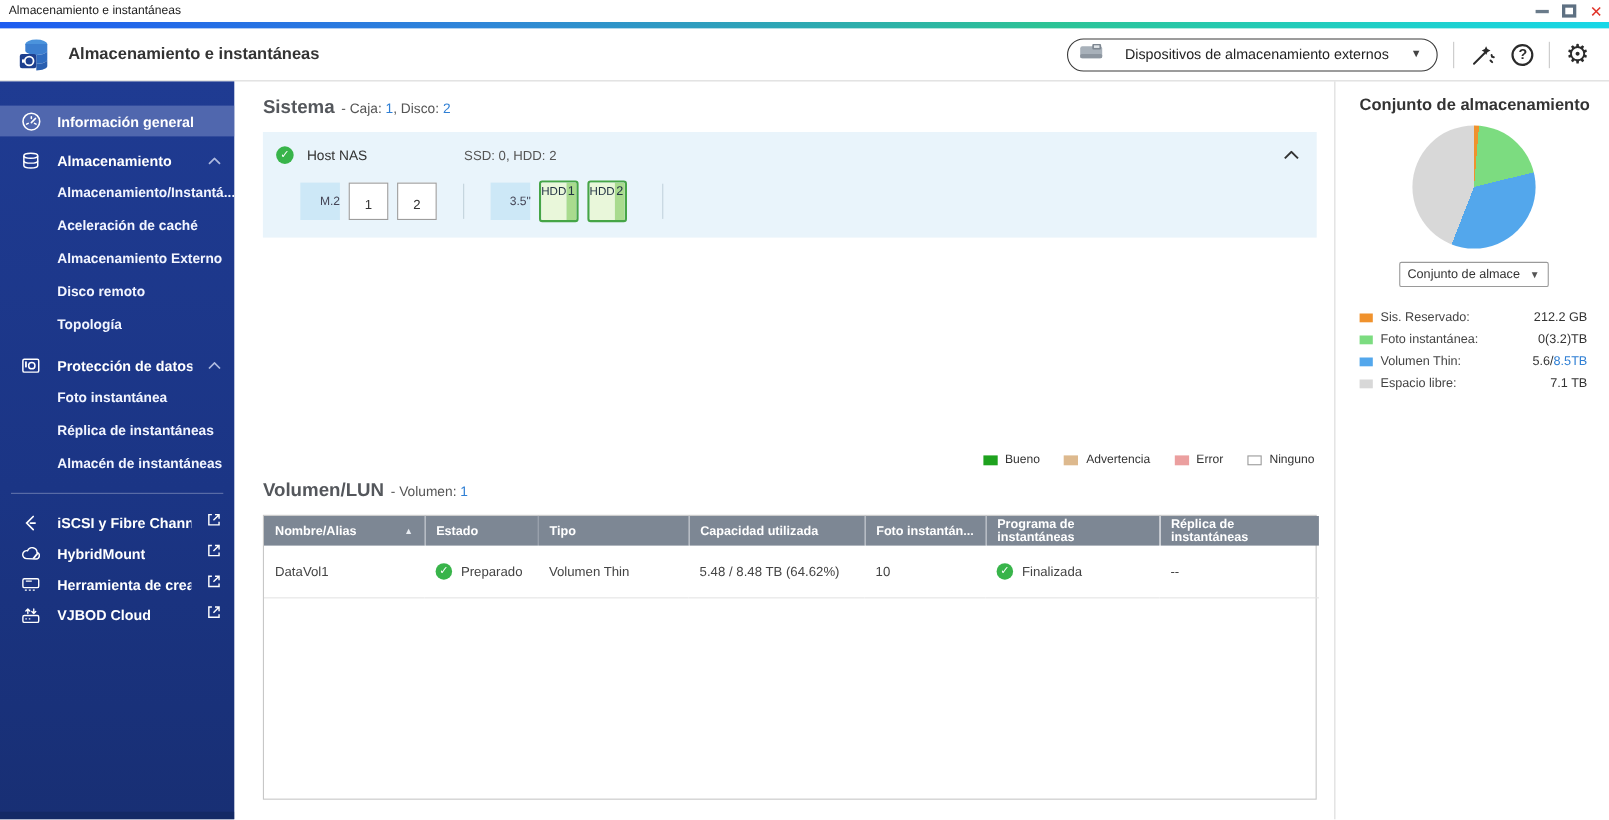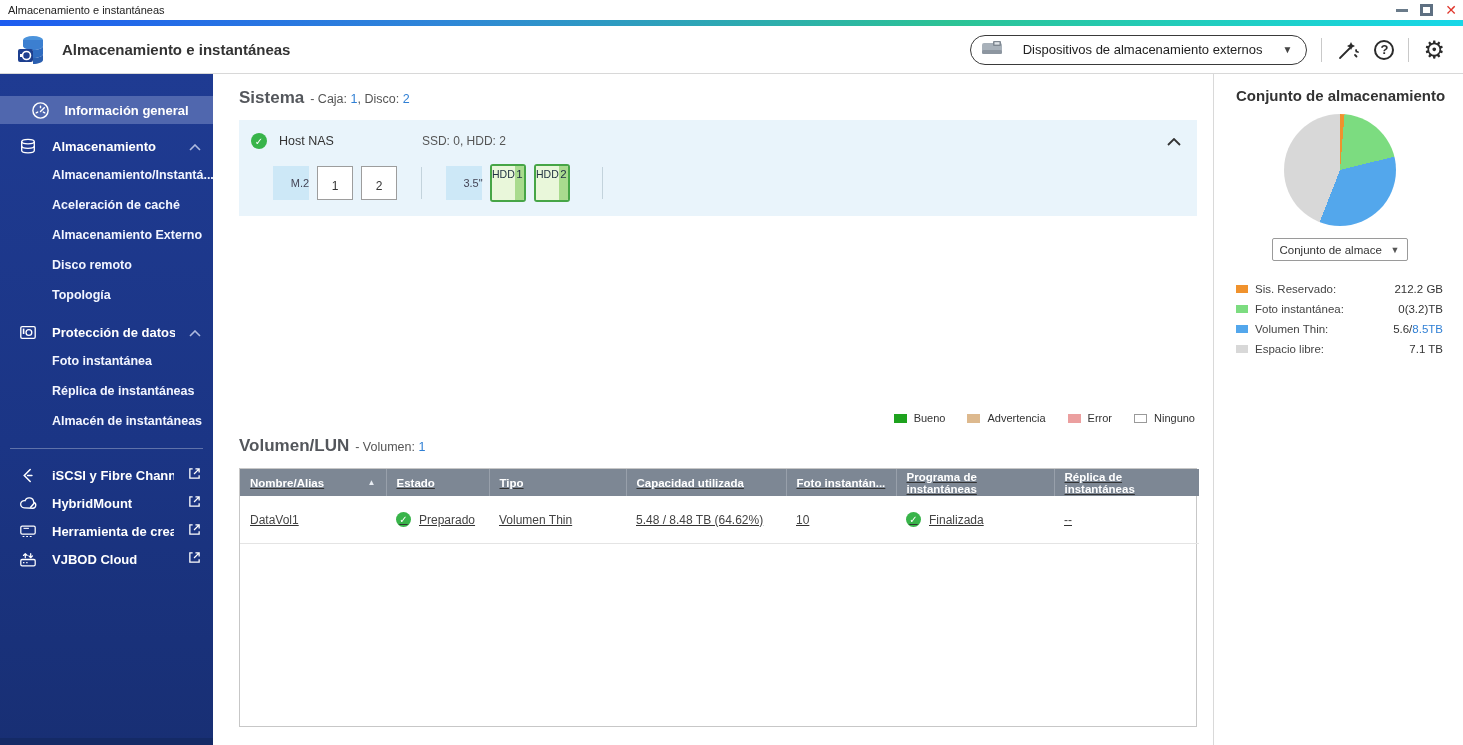--- a/index.html
+++ b/index.html
@@ -34,21 +34,21 @@
 
   
   .body { flex:1 1 auto; display:flex; min-height:0; }
 
   
   .sidebar { width:213px; flex:0 0 213px; background:linear-gradient(180deg,#1f3b92 0%,#1b3585 55%,#182f74 100%); color:#fff; padding-top:22px; position:relative; overflow:hidden; }
   .sidebar:after { content:""; position:absolute; left:0; right:0; bottom:0; height:7px; background:#142a66; }
   .side-item { display:flex; align-items:center; height:28px; padding:0 12px 0 18px; gap:14px; cursor:pointer; }
   .side-item .s-icn { width:20px; display:inline-flex; justify-content:center; flex:0 0 20px; }
   .side-item .s-label { font-size:13px; font-weight:bold; color:#fff; white-space:nowrap; overflow:hidden; }
-  .side-item.selected { background:#5067ae;justify-content:center; }
+  .side-item.selected { background:#5067ae; }
   .side-group { margin-top:8px; }
   .side-chevron { margin-left:auto; flex:0 0 auto; }
   .side-sub { display:block; height:30px; line-height:30px; padding-left:52px; font-size:12.5px; font-weight:bold; color:#f2f5ff; cursor:pointer; white-space:nowrap; overflow:hidden; }
   .side-divider { height:1px; background:rgba(255,255,255,0.3); margin:12px 10px; }
   .ext-link { margin-left:auto; flex:0 0 auto; }
 
   
   .main { flex:1 1 auto; padding:14px 16px 0 26px; min-width:0; position:relative; }
   .section-head { display:flex; align-items:baseline; gap:6px; margin-bottom:12px; }
   .section-title { font-size:17px; font-weight:bold; color:#54575c; }
@@ -68,21 +68,21 @@
   .slot-hdd .t { flex:1; background:#e9f7da; font-size:10.5px; color:#234; text-align:center; line-height:16px; }
   .slot-hdd .b { flex:1; background:#a9db8e; font-size:11.5px; color:#234; text-align:center; line-height:17px; }
   .slot-divider { width:1px; height:32px; background:#c3d3dc; margin:0 16px; }
   .slot-divider.wide { margin-left:24px; }
 
   .status-legend { display:flex; justify-content:flex-end; align-items:flex-start; gap:22px; margin:196px 2px 12px 0; }
   .leg-item { display:flex; align-items:center; gap:7px; font-size:11px; color:#333; }
   .leg-swatch { width:13px; height:9px; display:inline-block; }
   .leg-swatch.bordered { border:1px solid #9a9a9a; }
 
-  .table-wrap { border:1px solid #c7c7c7; height:259px; background:#fff;text-decoration:underline; }
+  .table-wrap { border:1px solid #c7c7c7; height:259px; background:#fff; }
   table.vol { width:100%; border-collapse:collapse; table-layout:fixed; }
   table.vol th { background:#7d8794; color:#fff; font-size:11.5px; font-weight:bold; text-align:left; height:27px; padding:0 10px; border-right:1px solid #98a0ab; position:relative; cursor:pointer; }
   table.vol th:last-child { border-right:none; }
   table.vol td { font-size:12px; color:#444; height:29px; padding:16px 10px; border-bottom:1px solid #e4e4e4; }
   .sort-asc { font-size:8px; position:absolute; right:10px; top:9px; color:#e8ecf2; }
   .cell-status { display:flex; align-items:center; gap:8px; }
   .cell-status .check-circle { width:15px; height:15px; flex:0 0 15px; }
 
   
   .pool-panel { width:250px; flex:0 0 250px; border-left:1px solid #d9d9d9; padding:13px 20px 0 22px; }

